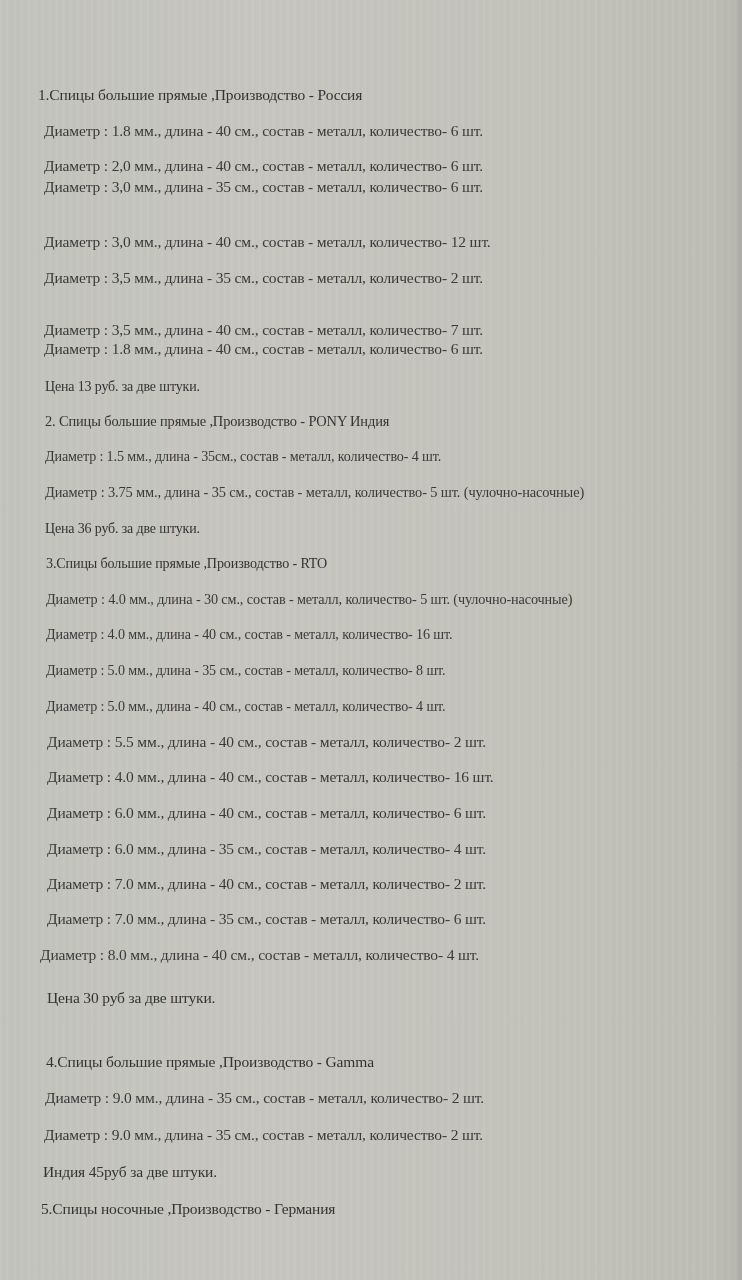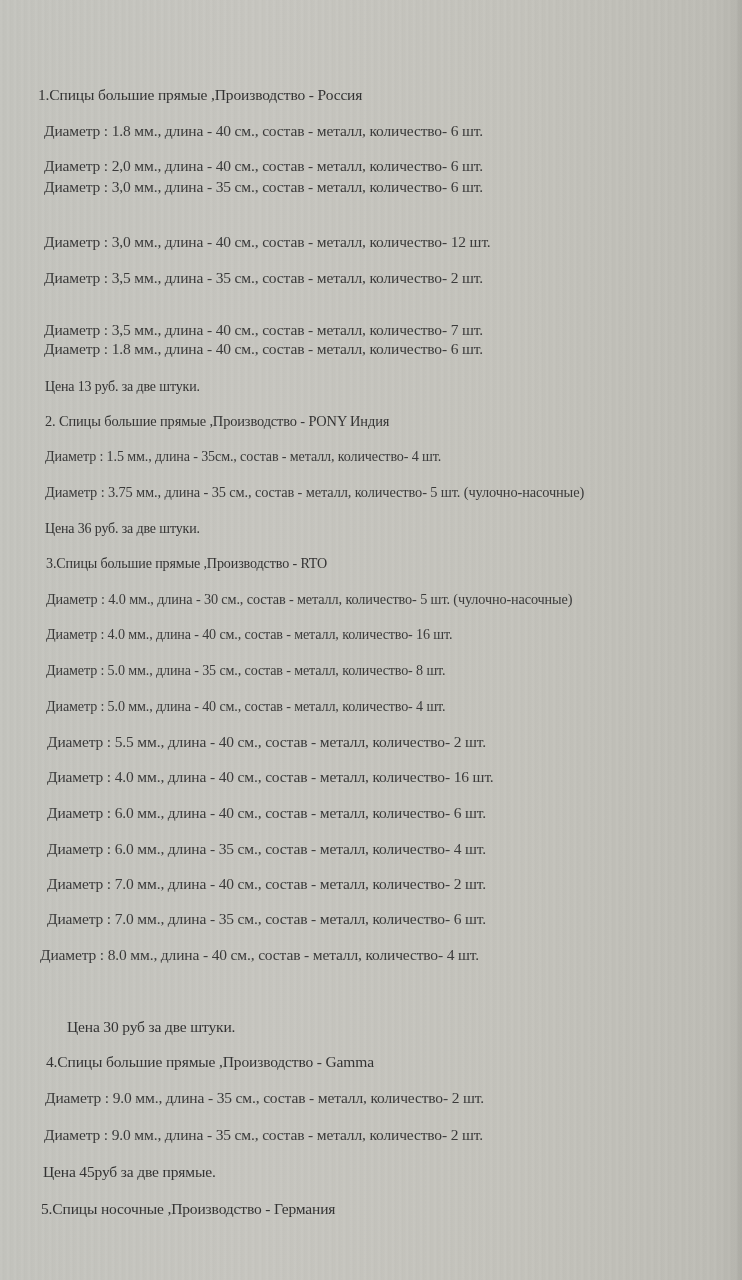--- a/index.html
+++ b/index.html
@@ -56,23 +56,23 @@
   <div class="line" style="left:46px; top:624px; transform:scaleX(0.91);">Диаметр : 4.0 мм., длина - 40 см., состав - металл, количество- 16 шт.</div>
   <div class="line" style="left:46px; top:660px; transform:scaleX(0.91);">Диаметр : 5.0 мм., длина - 35 см., состав - металл, количество- 8 шт.</div>
   <div class="line" style="left:46px; top:696px; transform:scaleX(0.91);">Диаметр : 5.0 мм., длина - 40 см., состав - металл, количество- 4 шт.</div>
   <div class="line" style="left:47px; top:732px;">Диаметр : 5.5 мм., длина - 40 см., состав - металл, количество- 2 шт.</div>
   <div class="line" style="left:47px; top:767px;">Диаметр : 4.0 мм., длина - 40 см., состав - металл, количество- 16 шт.</div>
   <div class="line" style="left:47px; top:803px;">Диаметр : 6.0 мм., длина - 40 см., состав - металл, количество- 6 шт.</div>
   <div class="line" style="left:47px; top:839px;">Диаметр : 6.0 мм., длина - 35 см., состав - металл, количество- 4 шт.</div>
   <div class="line" style="left:47px; top:874px;">Диаметр : 7.0 мм., длина - 40 см., состав - металл, количество- 2 шт.</div>
   <div class="line" style="left:47px; top:909px;">Диаметр : 7.0 мм., длина - 35 см., состав - металл, количество- 6 шт.</div>
   <div class="line" style="left:40px; top:945px;">Диаметр : 8.0 мм., длина - 40 см., состав - металл, количество- 4 шт.</div>
-  <div class="line price" style="left:47px; top:1017px;margin-left:20px;">Цена 30 руб за две штуки.</div>
+  <div class="line price" style="left:47px; top:988px;">Цена 30 руб за две штуки.</div>
 
   <div class="line heading" style="left:46px; top:1052px;">4.Спицы большие прямые ,Производство - Gamma</div>
   <div class="line" style="left:45px; top:1088px;">Диаметр : 9.0 мм., длина - 35 см., состав - металл, количество- 2 шт.</div>
   <div class="line" style="left:44px; top:1125px;">Диаметр : 9.0 мм., длина - 35 см., состав - металл, количество- 2 шт.</div>
-  <div class="line price" style="left:43px; top:1162px;">Цена 45руб за две прямые.</div>
+  <div class="line price" style="left:43px; top:1162px;">Индия 45руб за две штуки.</div>
 
   <div class="line heading" style="left:41px; top:1199px;">5.Спицы носочные ,Производство - Германия</div>
 
   <div class="edge-shadow"></div>
 </div>
 
 </body></html>

